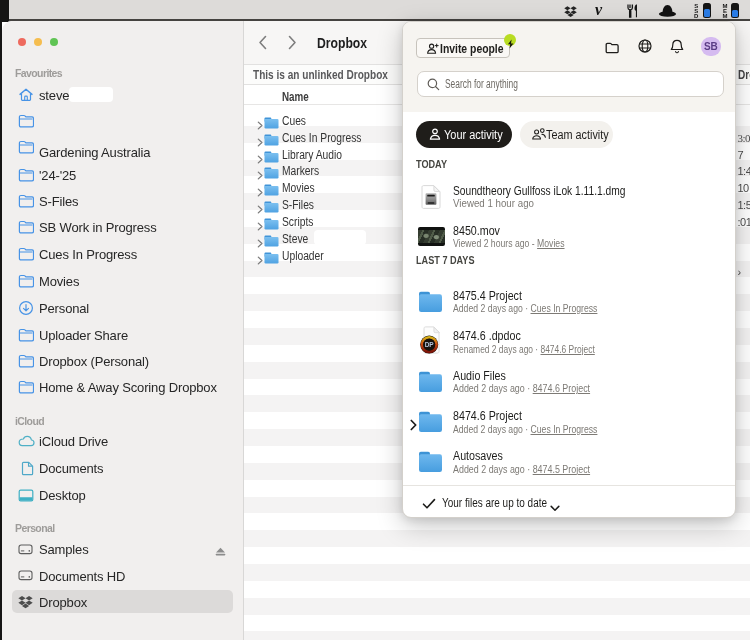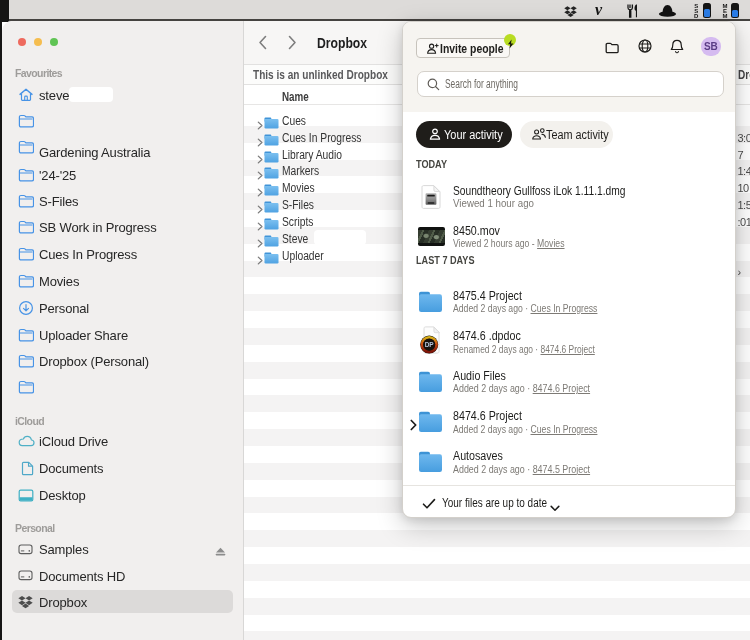--- a/index.html
+++ b/index.html
@@ -189,20 +189,21 @@
     <div class="abs" style="left:67px;top:65.5px;width:44px;height:15px;background:#fff;border-radius:4px;"></div>
     <div class="sitem" style="top:124px;">Gardening Australia</div>
     <div class="sitem" style="top:146.5px;">'24-'25</div>
     <div class="sitem" style="top:172.5px;">S-Files</div>
     <div class="sitem" style="top:199.2px;">SB Work in Progress</div>
     <div class="sitem" style="top:225.5px;">Cues In Progress</div>
     <div class="sitem" style="top:252.5px;">Movies</div>
     <div class="sitem" style="top:280.3px;">Personal</div>
     <div class="sitem" style="top:306.5px;">Uploader Share</div>
     <div class="sitem" style="top:332.5px;">Dropbox (Personal)</div>
+    <div class="sitem" style="top:359.2px;">Home &amp; Away Scoring Dropbox</div>
     <div class="slabel" style="top:393.5px;">iCloud</div>
     <div class="sitem" style="top:413.2px;">iCloud Drive</div>
     <div class="sitem" style="top:440.2px;">Documents</div>
     <div class="sitem" style="top:467.2px;">Desktop</div>
     <div class="slabel" style="top:501.3px;">Personal</div>
     <div class="sitem" style="top:521.2px;">Samples</div>
     <div class="sitem" style="top:547.5px;">Documents HD</div>
     <div class="sitem" style="top:574.2px;">Dropbox</div>
   </div>
 
@@ -314,21 +315,21 @@
       <div class="mchev" style="top:229.6px;"><svg width="6" height="9" viewBox="0 0 6 9">
             <path d="M1.3 1.1 4.9 4.5 1.3 7.9" fill="none" stroke="#7b7b7b" stroke-width="1.3" stroke-linecap="round" stroke-linejoin="round"></path>
           </svg></div>
       <div class="mfold" style="top:228.6px;"><svg width="15" height="12" viewBox="0 0 15 12">
             <rect x="0.5" y="0.5" width="6.8" height="4.5" rx="1" fill="#4094d8"></rect>
             <rect x="0.5" y="1.9" width="14" height="9.6" rx="1.2" fill="url(#fg)"></rect>
           </svg></div>
       <div class="mrow" style="left:38.5px;top:227.6px;">Uploader</div>
     </div>
 
-    <div class="dfrag" style="top:110.6px;">3:0</div>
+    <div class="dfrag" style="top:110.6px;font-family:Liberation Serif, serif;">3:0</div>
     <div class="dfrag" style="top:127.5px;">7</div>
     <div class="dfrag" style="top:144.3px;">1:4</div>
     <div class="dfrag" style="top:161.2px;">10</div>
     <div class="dfrag" style="top:178px;">1:5</div>
     <div class="dfrag" style="top:194.9px;">:01</div>
     <div class="dfrag" style="top:245px;">›</div>
   </div>
 </div>
 
 <div id="popup" class="abs" style="left:402px;top:21px;width:334px;height:496.5px;background:#fff;border:1px solid #d3d0cb;border-radius:9px;box-shadow:0 8px 26px rgba(0,0,0,0.22), 0 2px 8px rgba(0,0,0,0.10);">

